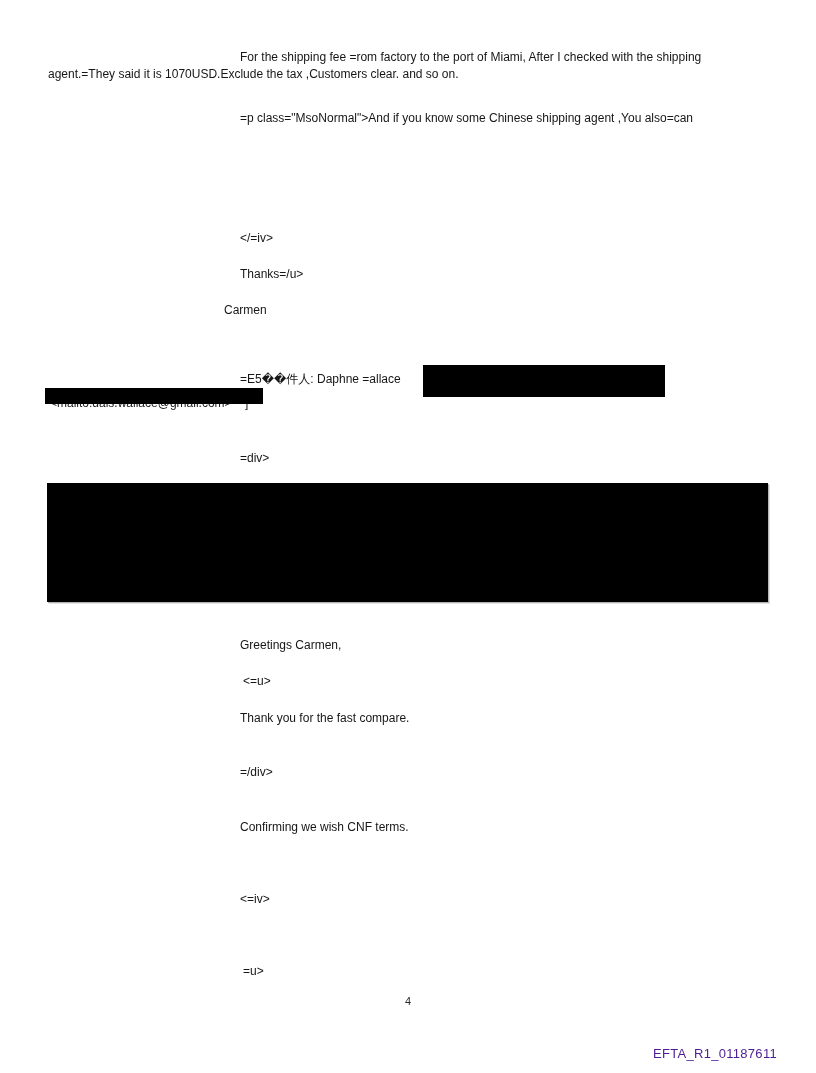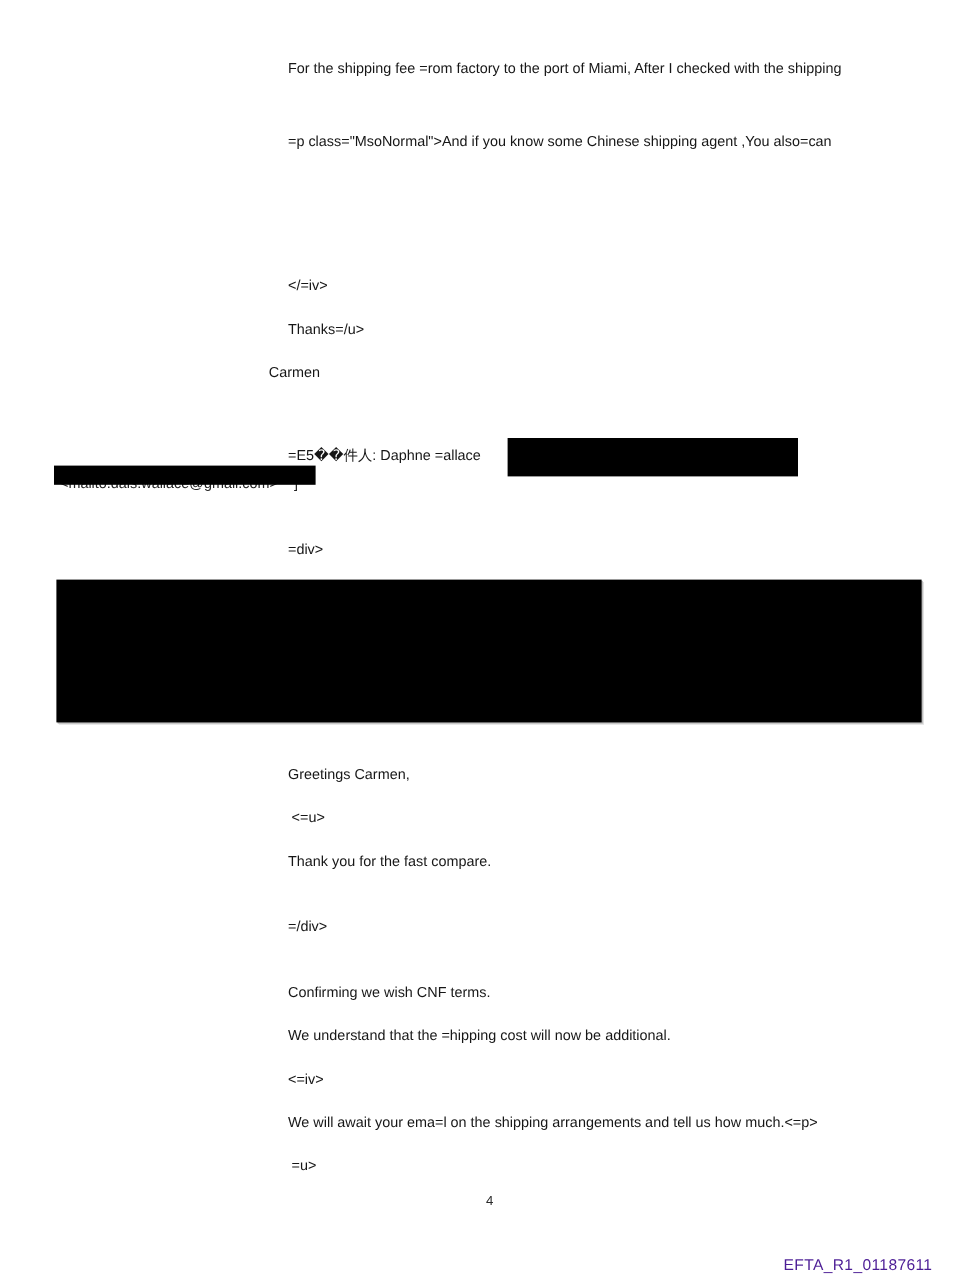--- a/index.html
+++ b/index.html
@@ -38,20 +38,21 @@
     letter-spacing:0.3px;
     color:#4c1d95;
   }
 </style>
 </head>
 <body>
 
 <div class="page">
 
   <div class="ln" style="left:240px;top:50px">For the shipping fee =rom factory to the port of Miami, After I checked with the shipping</div>
+  <div class="ln" style="left:48px;top:67px">agent.=They said it is 1070USD.Exclude the tax ,Customers clear. and so on.</div>
 
   <div class="ln" style="left:240px;top:111px">=p class="MsoNormal"&gt;And if you know some Chinese shipping agent ,You also=can</div>
 
   <div class="ln" style="left:240px;top:231px">&lt;/=iv&gt;</div>
   <div class="ln" style="left:240px;top:267px">Thanks=/u&gt;</div>
   <div class="ln" style="left:224px;top:303px">Carmen</div>
 
   <div class="ln" style="left:240px;top:372px">=E5��件人: Daphne =allace</div>
 
   <div class="ln" style="left:50px;top:396px;color:#222">&lt;mailto:dals.wallace@gmail.com&gt;    ]</div>
@@ -62,21 +63,19 @@
   <div class="ln" style="left:240px;top:451px">=div&gt;</div>
 
   <div class="redaction big" style="left:47px;top:483px;width:721px;height:119px"></div>
 
   <div class="ln" style="left:240px;top:638px">Greetings Carmen,</div>
   <div class="ln" style="left:243px;top:674px">&lt;=u&gt;</div>
   <div class="ln" style="left:240px;top:711px">Thank you for the fast compare.</div>
   <div class="ln" style="left:240px;top:765px">=/div&gt;</div>
 
   <div class="ln" style="left:240px;top:820px">Confirming we wish CNF terms.</div>
-  <div class="ln" style="left:240px;top:856px">We understand that the =hipping cost will now be additional.</div>
   <div class="ln" style="left:240px;top:892px">&lt;=iv&gt;</div>
-  <div class="ln" style="left:240px;top:928px">We will await your ema=l on the shipping arrangements and tell us how much.&lt;=p&gt;</div>
   <div class="ln" style="left:243px;top:964px">=u&gt;</div>
 
   <div class="page-number">4</div>
   <div class="bates">EFTA_R1_01187611</div>
 
 </div>
 
 </body></html>

